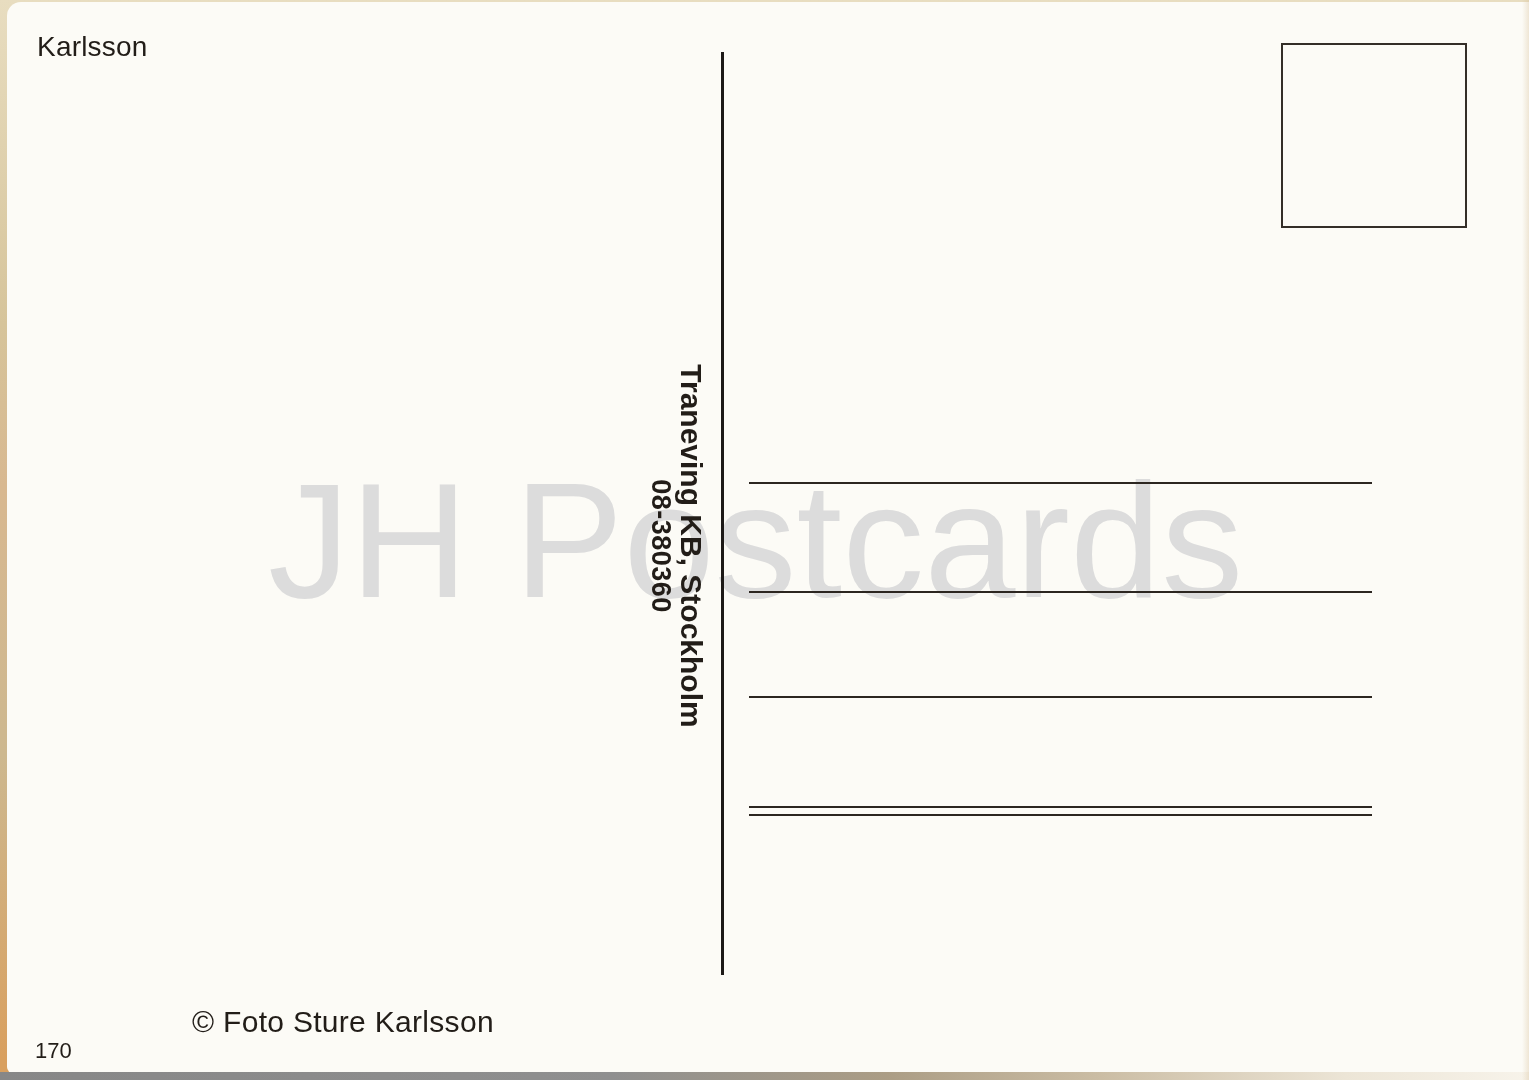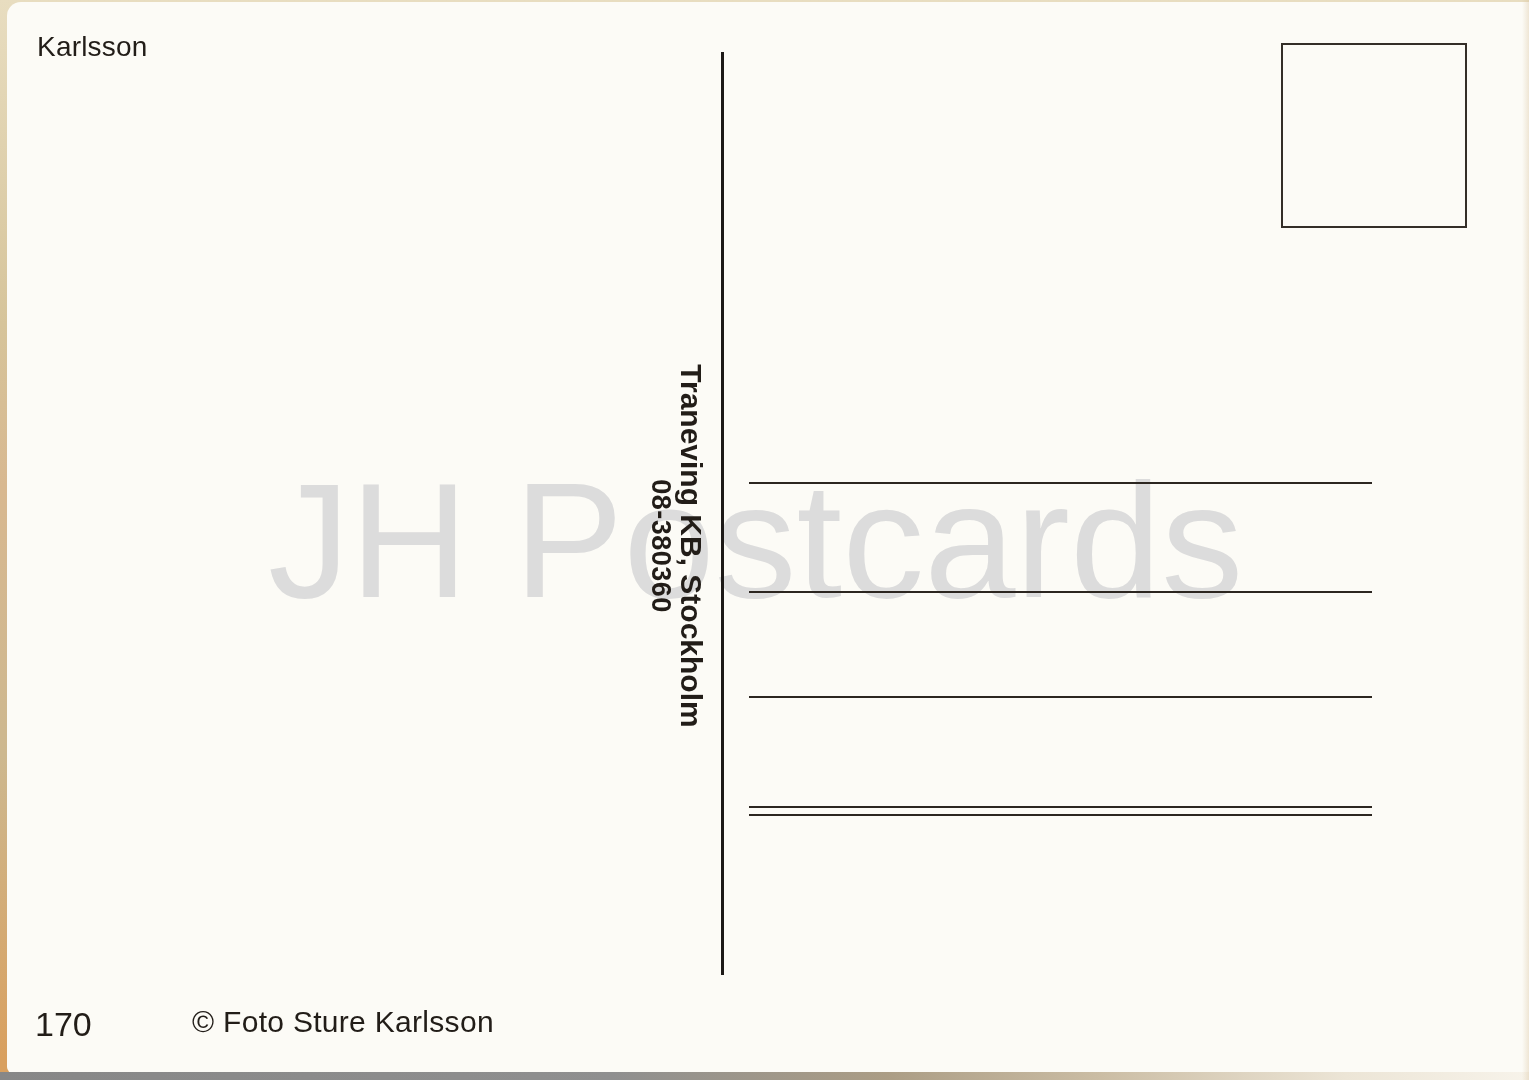--- a/index.html
+++ b/index.html
@@ -102,22 +102,22 @@
   }
   .addr-line.l1 { top: 480px; }   
   .addr-line.l2 { top: 589px; }
   .addr-line.l3 { top: 694px; }
   .addr-line.l4a { top: 804px; }
   .addr-line.l4b { top: 812px; }
 
   .card-number {
     position: absolute;
     left: 28px;             
-    top: 1003px;
-    font-size: 34px;
+    top: 1036px;
+    font-size: 22px;
     color: var(--ink);
   }
   .copyright {
     position: absolute;
     left: 185px;            
     top: 1003px;
     font-size: 30px;
     color: var(--ink);
     letter-spacing: 0.3px;
   }

